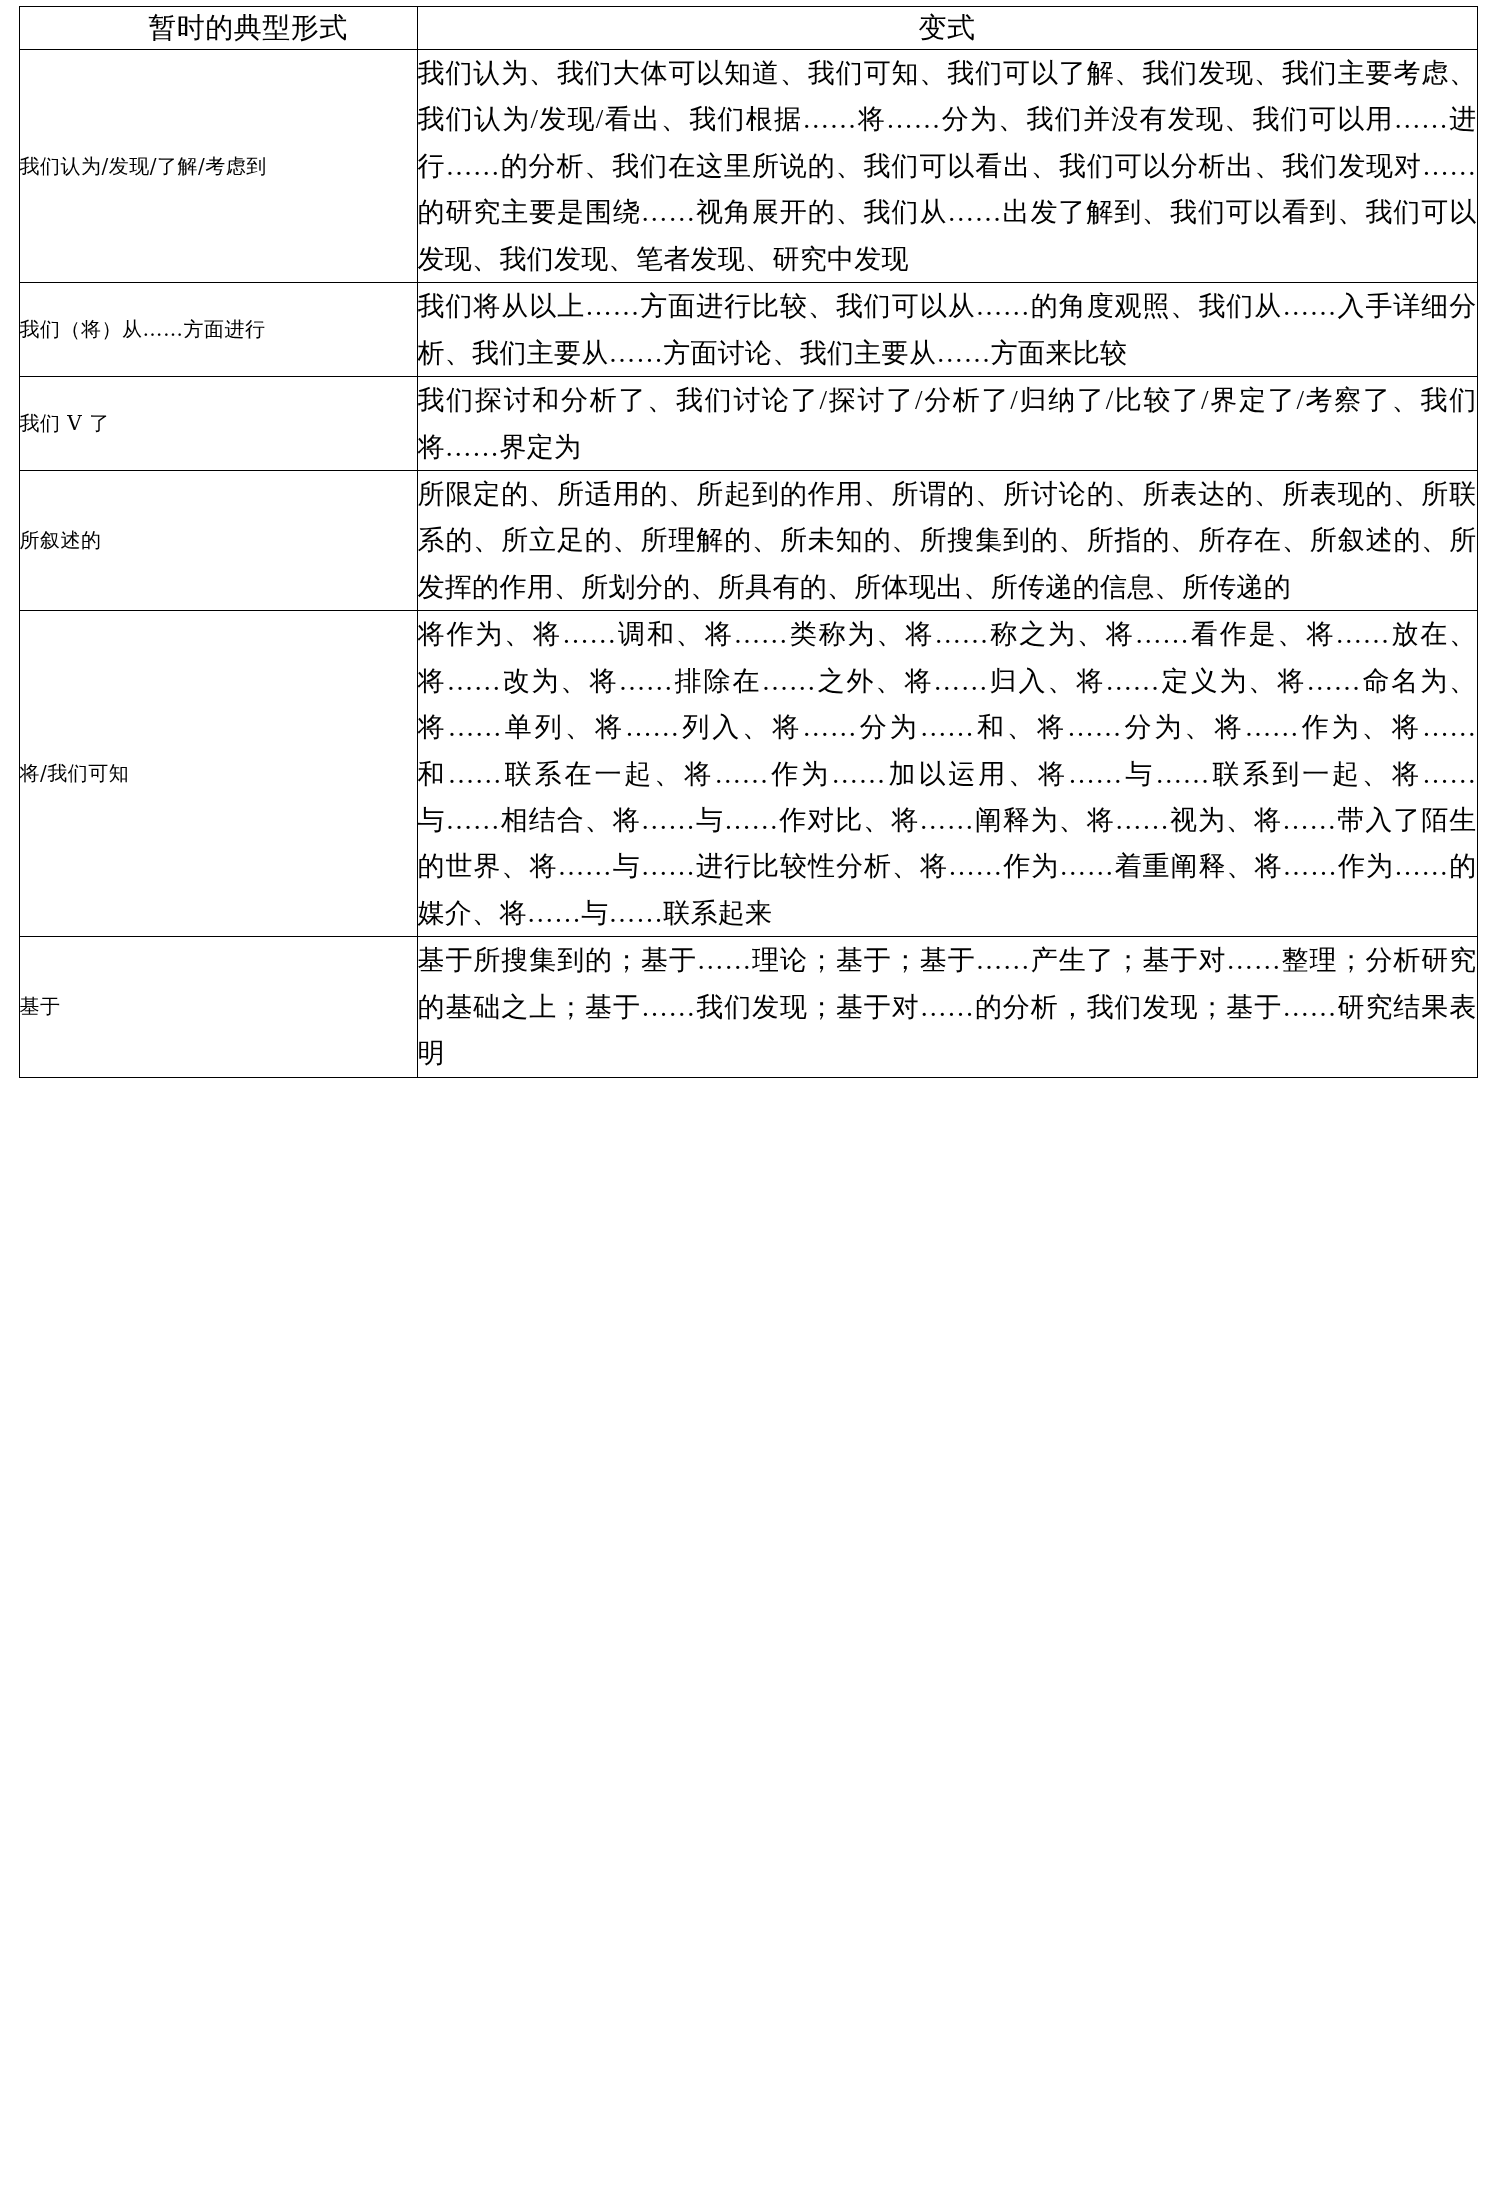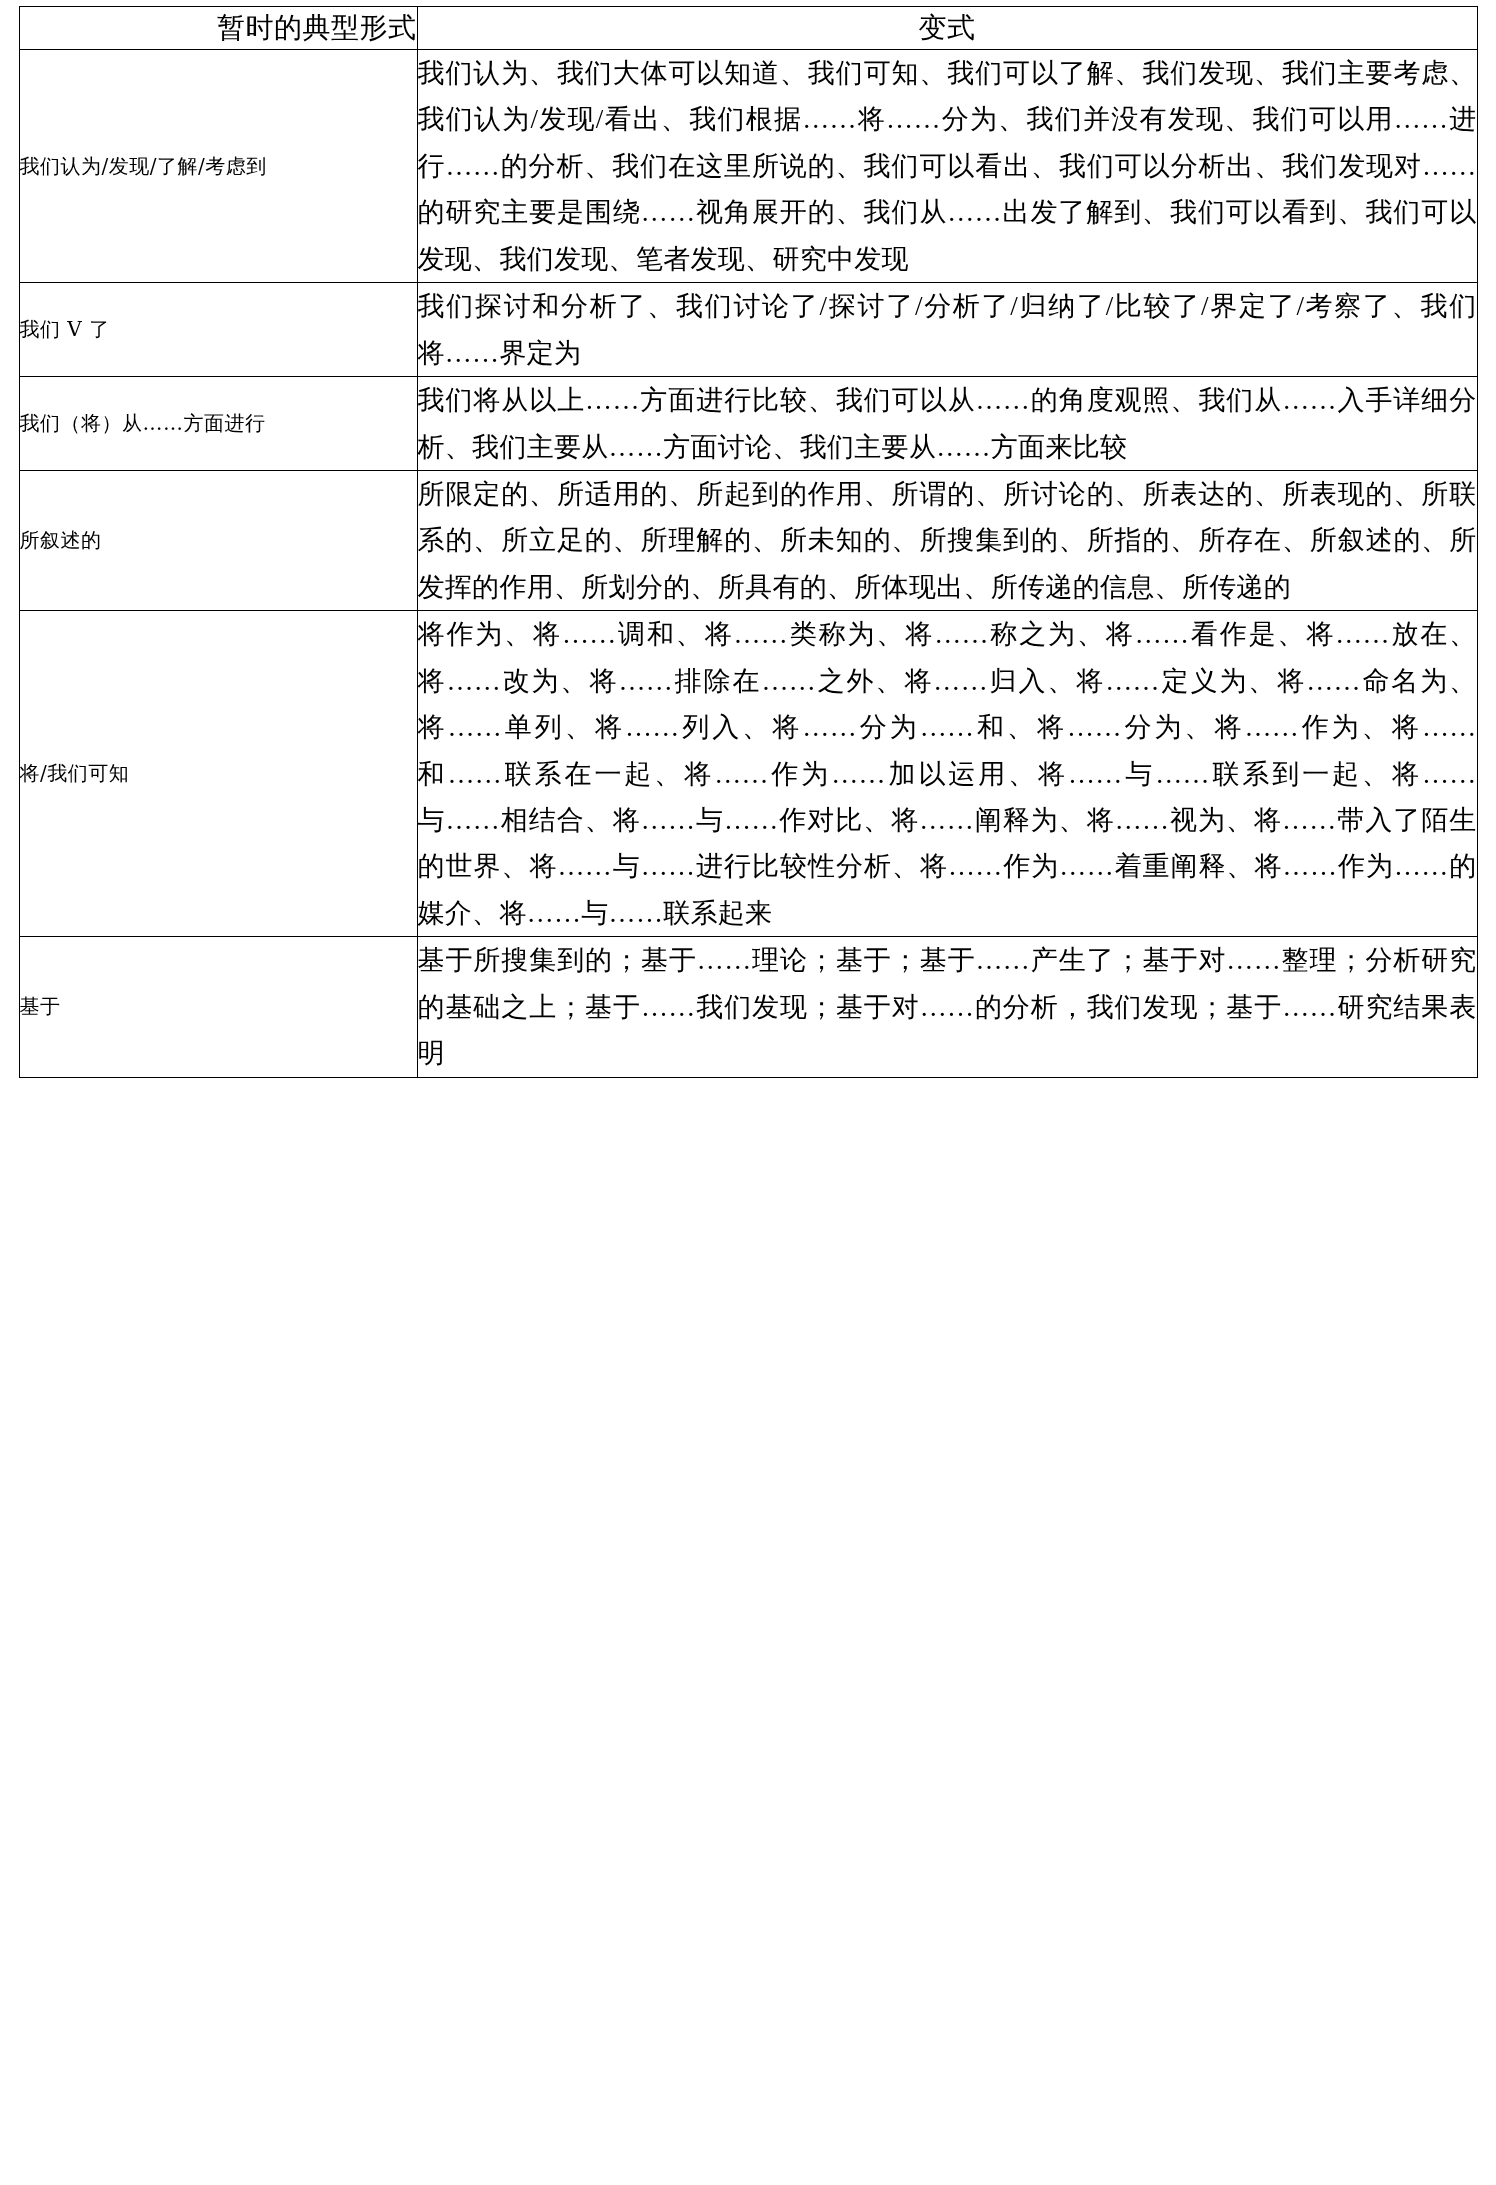--- a/index.html
+++ b/index.html
@@ -34,21 +34,21 @@
 
   .hdr-cell {
     text-align: center;
     font-weight: normal;
     font-size: 28px;
     line-height: 1.5;
     padding: 14px 10px 16px 10px;
     letter-spacing: 0.5px;
   }
   .hdr-cell.left {
-    text-align: right;
+    text-align: center;
     padding-left: 60px;
     font-family: Liberation Serif, serif;
   }
   .form-cell {
     font-size: 20px;
     line-height: 1.65;
     padding: 18px 14px 18px 28px;
     letter-spacing: 0.5px;
   }
   .var-cell {
@@ -79,26 +79,26 @@
         <th class="hdr-cell left">暂时的典型形式</th>
         <th class="hdr-cell">变式</th>
       </tr>
     </thead>
     <tbody>
       <tr>
         <td class="form-cell">我们认为/发现/了解/考虑到</td>
         <td class="var-cell">我们认为、我们大体可以知道、我们可知、我们可以了解、我们发现、我们主要考虑、我们认为/发现/看出、我们根据……将……分为、我们并没有发现、我们可以用……进行……的分析、我们在这里所说的、我们可以看出、我们可以分析出、我们发现对……的研究主要是围绕……视角展开的、我们从……出发了解到、我们可以看到、我们可以发现、我们发现、笔者发现、研究中发现</td>
       </tr>
       <tr>
+        <td class="form-cell">我们（将）从……方面进行</td>
+        <td class="var-cell">我们将从以上……方面进行比较、我们可以从……的角度观照、我们从……入手详细分析、我们主要从……方面讨论、我们主要从……方面来比较</td>
+      </tr>
+      <tr>
         <td class="form-cell">我们 V 了</td>
         <td class="var-cell">我们探讨和分析了、我们讨论了/探讨了/分析了/归纳了/比较了/界定了/考察了、我们将……界定为</td>
-      </tr>
-      <tr>
-        <td class="form-cell">我们（将）从……方面进行</td>
-        <td class="var-cell">我们将从以上……方面进行比较、我们可以从……的角度观照、我们从……入手详细分析、我们主要从……方面讨论、我们主要从……方面来比较</td>
       </tr>
       <tr>
         <td class="form-cell">所叙述的</td>
         <td class="var-cell">所限定的、所适用的、所起到的作用、所谓的、所讨论的、所表达的、所表现的、所联系的、所立足的、所理解的、所未知的、所搜集到的、所指的、所存在、所叙述的、所发挥的作用、所划分的、所具有的、所体现出、所传递的信息、所传递的</td>
       </tr>
       <tr>
         <td class="form-cell">将/我们可知</td>
         <td class="var-cell loose">将作为、将……调和、将……类称为、将……称之为、将……看作是、将……放在、将……改为、将……排除在……之外、将……归入、将……定义为、将……命名为、将……单列、将……列入、将……分为……和、将……分为、将……作为、将……和……联系在一起、将……作为……加以运用、将……与……联系到一起、将……与……相结合、将……与……作对比、将……阐释为、将……视为、将……带入了陌生的世界、将……与……进行比较性分析、将……作为……着重阐释、将……作为……的媒介、将……与……联系起来</td>
       </tr>
       <tr>

